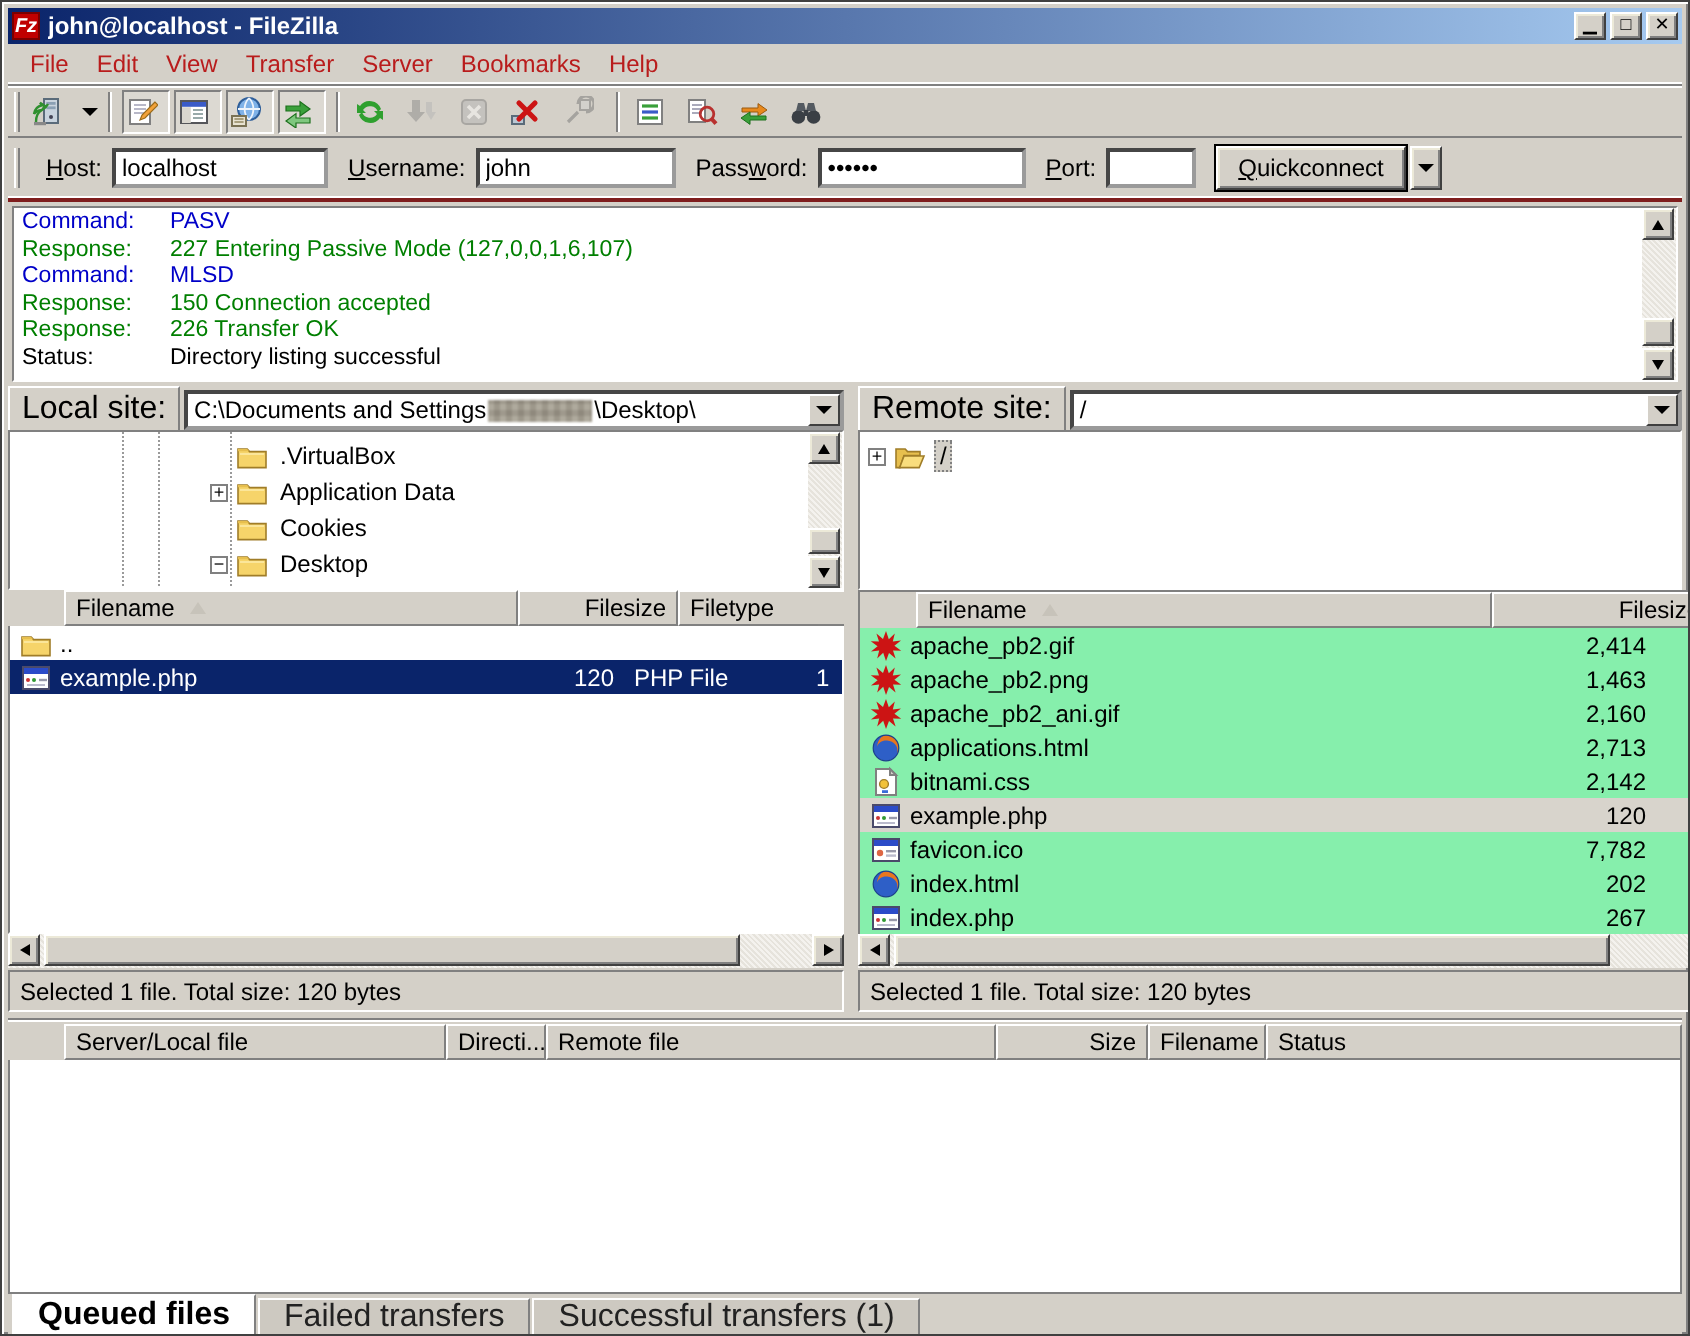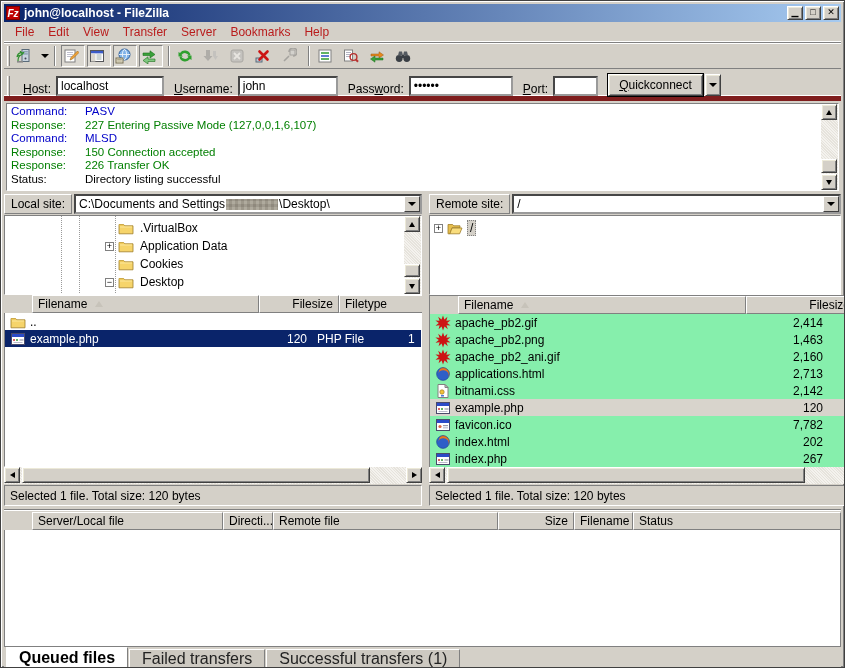--- a/index.html
+++ b/index.html
@@ -25,21 +25,21 @@
   
   .toolbar{height:27px;display:flex;align-items:center;padding-left:2px;flex:none;border-top:1px solid #808080;border-bottom:1px solid #808080;box-shadow:0 1px 0 #fff inset;}
   .tb-grip{width:3px;height:20px;border-left:1px solid #fff;border-right:1px solid #808080;margin:0 3px 0 1px;}
   .tb-sep{width:2px;height:20px;border-left:1px solid #808080;border-right:1px solid #ffffff;margin:0 4px;}
   .tb-btn{width:24px;height:22px;display:flex;align-items:center;justify-content:center;border:1px solid transparent;margin:0 1px;}
   .tb-btn.pressed{border-color:#808080 #ffffff #ffffff #808080;background:#dcd9d2;}
   .tb-btn.disabled svg{filter:grayscale(1);opacity:.45;}
   .tb-drop{width:11px;height:22px;display:flex;align-items:center;justify-content:center;}
   .arrow-down{width:0;height:0;border-left:4px solid transparent;border-right:4px solid transparent;border-top:4px solid #000;}
   
-  .qcbar{height:32px;display:flex;align-items:flex-end;padding-left:2px;flex:none;border-bottom:5px solid #7f1d1d;box-shadow:0 -1px 0 #fff inset;font-size:12px;}
+  .qcbar{height:32px;display:flex;align-items:center;padding-left:2px;flex:none;border-bottom:2px solid #7f1d1d;box-shadow:0 -1px 0 #fff inset;font-size:12px;}
   .qc-label{margin:0 5px 0 10px;white-space:nowrap;}
   .qc-input{height:20px;background:#fff;border:2px inset #9a9a9a;font-size:12px;padding:1px 3px;}
   .qc-btn{height:22px;padding:0 10px;font-size:12px;margin-left:10px;border:1px solid;border-color:#fff #404040 #404040 #fff;box-shadow:inset 1px 1px 0 #ece9d8, inset -1px -1px 0 #808080, 0 0 0 1px #000;background:#d4d0c8;}
   .qc-drop{width:16px;height:22px;display:flex;align-items:center;justify-content:center;margin-left:2px;}
   
   .logwrap{height:88px;margin:2px;flex:none;display:flex;}
   .logbox{flex:1;background:#fff;overflow:hidden;padding:1px 4px;}
   .log-line{font-size:11.5px;line-height:13.5px;display:flex;white-space:nowrap;}
   .log-type{width:74px;flex:none;}
   .log-command{color:#0000c8;}
@@ -52,21 +52,21 @@
   .tri{width:0;height:0;}
   .tri-up{border-left:3.5px solid transparent;border-right:3.5px solid transparent;border-bottom:5px solid #000;}
   .tri-dn{border-left:3.5px solid transparent;border-right:3.5px solid transparent;border-top:5px solid #000;}
   .tri-lf{border-top:3.5px solid transparent;border-bottom:3.5px solid transparent;border-right:5px solid #000;}
   .tri-rt{border-top:3.5px solid transparent;border-bottom:3.5px solid transparent;border-left:5px solid #000;}
   .sb-thumb-v{position:absolute;left:0;width:16px;background:#d4d0c8;}
   .sb-thumb-h{position:absolute;top:0;height:16px;background:#d4d0c8;}
   
   .sites-row{height:22px;flex:none;display:grid;grid-template-columns:418px 7px 1fr;}
   .site-cell{display:flex;align-items:center;}
-  .site-label{font-size:12px;padding:2px 6px;border:1px solid;border-color:#fff #808080 #808080 #fff;background:#d4d0c8;margin-right:2px;white-space:nowrap;}
+  .site-label{font-size:16px;padding:2px 6px;border:1px solid;border-color:#fff #808080 #808080 #fff;background:#d4d0c8;margin-right:2px;white-space:nowrap;}
   .combo{flex:1;height:20px;background:#fff;border:2px inset #9a9a9a;display:flex;align-items:center;font-size:12px;padding-left:3px;position:relative;white-space:nowrap;overflow:hidden;}
   .combo-btn{position:absolute;right:0;top:0;bottom:0;width:16px;display:flex;align-items:center;justify-content:center;border:1px solid;border-color:#fff #404040 #404040 #fff;background:#d4d0c8;}
   .redacted{display:inline-block;width:52px;height:11px;margin:0 1px;background:repeating-linear-gradient(90deg,#cfccc4 0 3px,#bab6ad 3px 6px),repeating-linear-gradient(0deg,#d8d5cd 0 3px,#c4c0b8 3px 6px);background-blend-mode:multiply;filter:blur(0.6px);vertical-align:middle;}
   
   .trees-row{height:80px;flex:none;display:grid;grid-template-columns:418px 7px 1fr;}
   .treebox{background:#fff;display:flex;overflow:hidden;}
   .tree-inner{flex:1;position:relative;padding-top:3px;overflow:hidden;}
   .tree-item{height:18px;display:flex;align-items:center;font-size:12px;white-space:nowrap;position:relative;}
   .expander{width:9px;height:9px;border:1px solid #808080;background:#fff;font-size:9px;line-height:7px;text-align:center;flex:none;margin-right:4px;color:#000;}
   .expander.none{visibility:hidden;}

